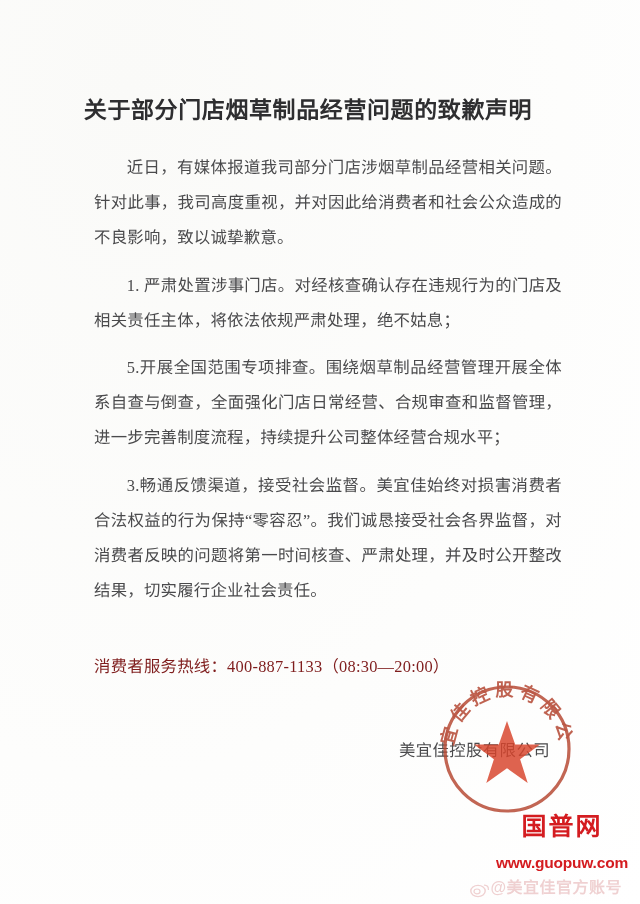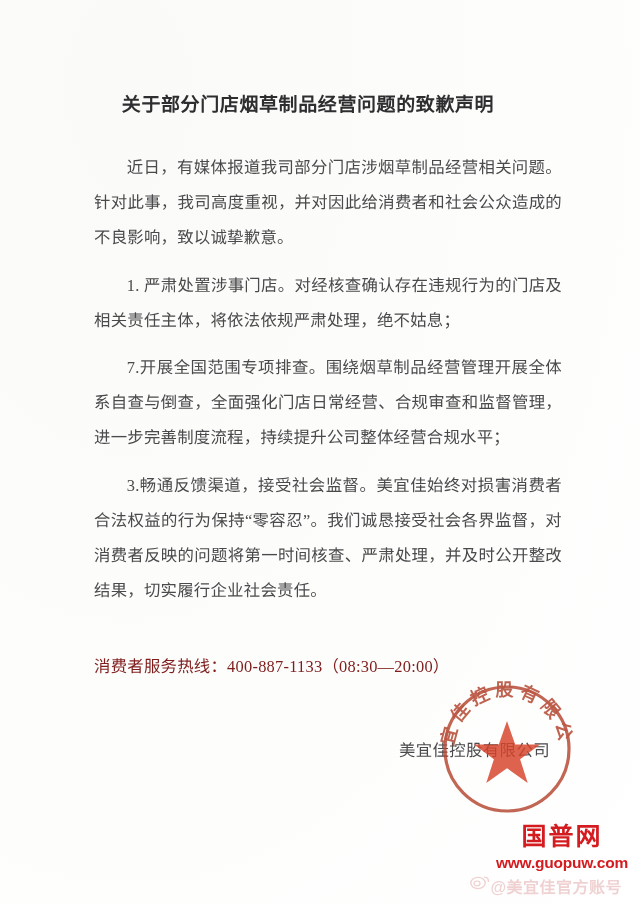--- a/index.html
+++ b/index.html
@@ -28,21 +28,21 @@
     background:
       radial-gradient(ellipse at 20% 10%, rgba(250,250,248,1) 0%, rgba(253,253,252,1) 60%, rgba(255,255,255,1) 100%);
     pointer-events: none;
   }
   #doc-title {
     position: absolute;
     top: 76px;
     left: 0;
     width: 616px;
     text-align: center;
-    font-size: 19px;
+    font-size: 23px;
     font-weight: bold;
     letter-spacing: 0.6px;
     color: #2e2e30;
     font-family: "Liberation Sans", "DejaVu Sans", sans-serif;
   }
   #body-text {
     position: absolute;
     top: 138px;
     left: 94px;
     width: 468px;
@@ -106,44 +106,44 @@
 
   
   #watermark-logo {
     position: absolute;
     right: 12px;
     bottom: 34px;
     text-align: center;
     line-height: 1;
   }
   #watermark-logo-cn {
-    font-family: Liberation Mono, monospace;
+    font-family: Liberation Serif, serif;
     font-size: 25px;
     font-weight: bold;
     color: #d41c20;
     letter-spacing: 2px;
     display: block;
   }
   #watermark-logo-url {
     font-family: "Liberation Sans", "DejaVu Sans", sans-serif;
     font-size: 15.5px;
     font-weight: bold;
     color: #d41c20;
     letter-spacing: -0.2px;
     display: block;
-    margin-top: 4px;
+    margin-top: 16px;
   }
 
   
   #weibo-attribution {
     position: absolute;
     right: 18px;
     bottom: 6px;
     display: flex;
-    align-items: flex-start;
+    align-items: flex-end;
     opacity: 0.19;
   }
   #weibo-icon svg { display: block; }
   #weibo-handle {
     font-family: "Liberation Sans", "DejaVu Sans", sans-serif;
     font-size: 16px;
     font-weight: bold;
     color: #b01114;
     letter-spacing: 0.5px;
   }
@@ -153,21 +153,21 @@
 
 <div id="page">
 
   <div id="paper-texture"></div>
 
   <h1 id="doc-title">关于部分门店烟草制品经营问题的致歉声明</h1>
 
   <div id="body-text">
     <p class="para">近日，有媒体报道我司部分门店涉烟草制品经营相关问题。针对此事，我司高度重视，并对因此给消费者和社会公众造成的不良影响，致以诚挚歉意。</p>
     <p class="para item">1. 严肃处置涉事门店。对经核查确认存在违规行为的门店及相关责任主体，将依法依规严肃处理，绝不姑息；</p>
-    <p class="para item">7.开展全国范围专项排查。围绕烟草制品经营管理开展全体系自查与倒查，全面强化门店日常经营、合规审查和监督管理，进一步完善制度流程，持续提升公司整体经营合规水平；</p>
+    <p class="para item">5.开展全国范围专项排查。围绕烟草制品经营管理开展全体系自查与倒查，全面强化门店日常经营、合规审查和监督管理，进一步完善制度流程，持续提升公司整体经营合规水平；</p>
     <p class="para item">3.畅通反馈渠道，接受社会监督。美宜佳始终对损害消费者合法权益的行为保持“零容忍”。我们诚恳接受社会各界监督，对消费者反映的问题将第一时间核查、严肃处理，并及时公开整改结果，切实履行企业社会责任。</p>
   </div>
 
   <div id="contact-line">消费者服务热线：400-887-1133（08:30—20:00）</div>
 
   <div id="signature-block">
     <div id="signature-company">美宜佳控股有限公司</div>
   </div>
 
   <div id="company-seal">

